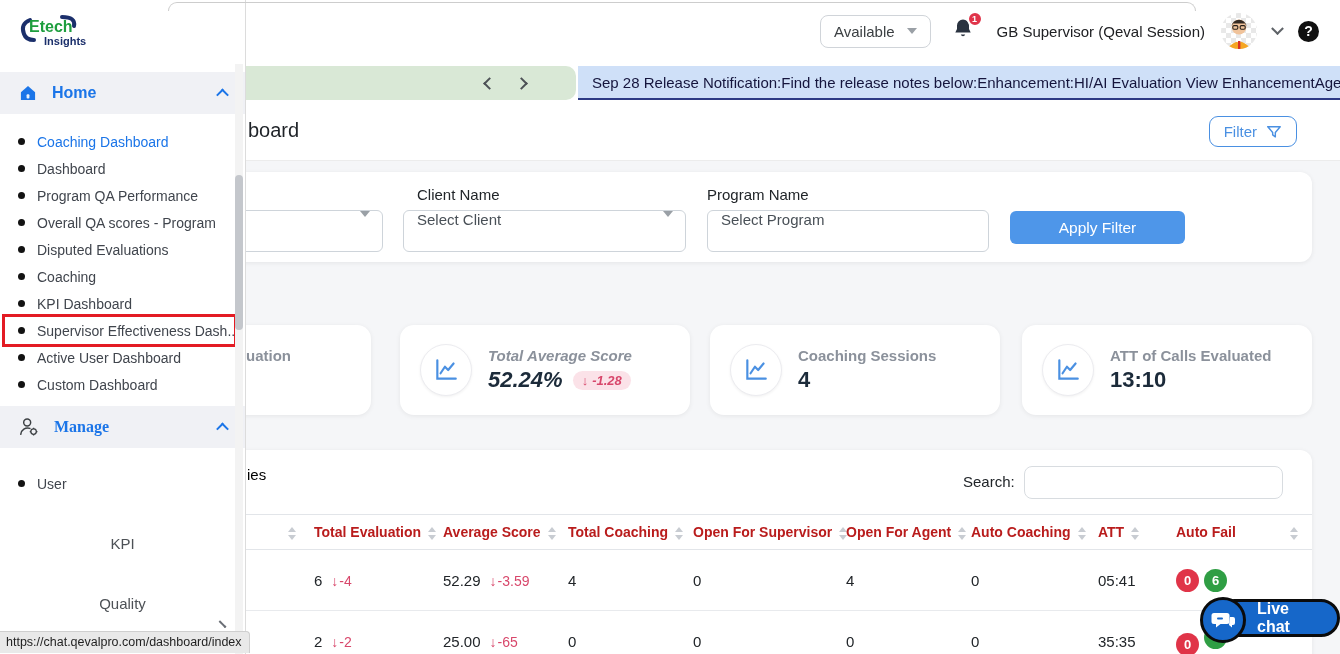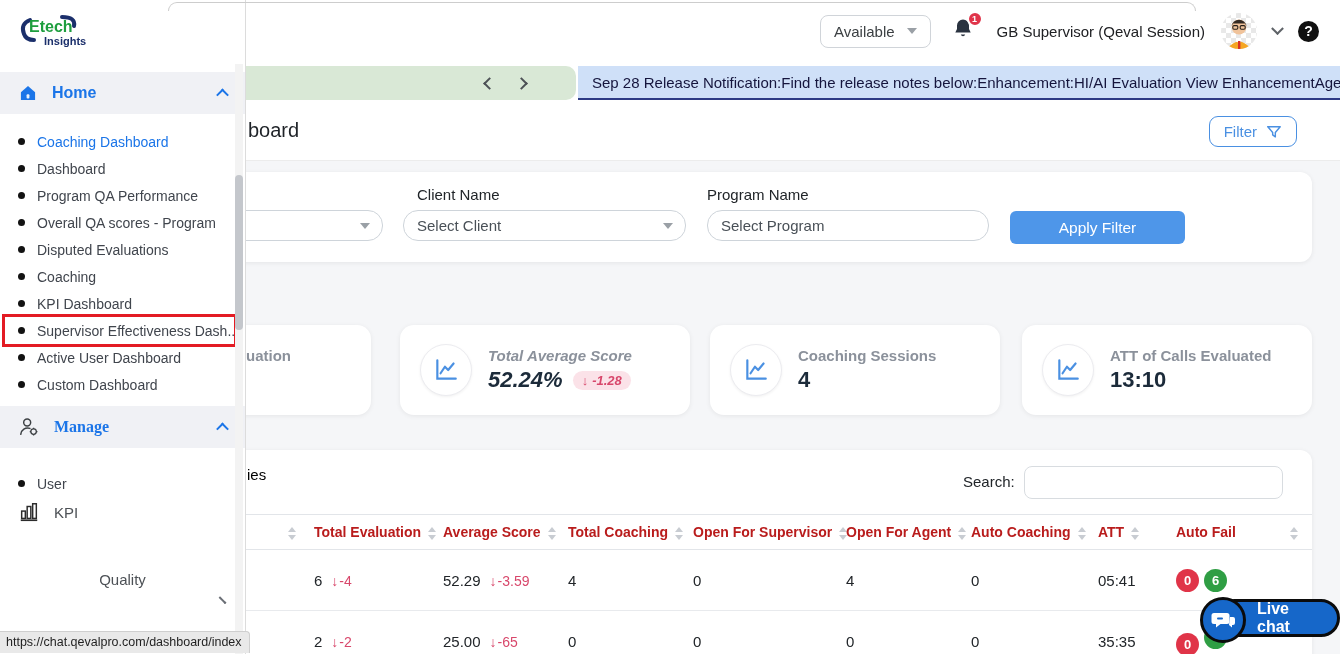--- a/index.html
+++ b/index.html
@@ -23,21 +23,21 @@
   .section-head .chev { margin-left:auto; color:#1b75e8; }
   .menu { list-style:none; padding:14px 0 0 0; }
   .menu li { position:relative; height:27px; display:flex; align-items:center; gap:12px;
     padding-left:18px; font-size:14px; color:#40454d; cursor:pointer; white-space:nowrap; }
   .menu li .dot { width:7px; height:7px; border-radius:50%; background:#121212; flex:0 0 auto; }
   .menu li.active span.lbl { color:#1b75e8; }
   .menu li.hl::after { content:""; position:absolute; left:2px; right:8px; top:-3px; bottom:-3px;
     border:3px solid #e31b23; pointer-events:none; }
   .sb-row { display:flex; align-items:center; gap:14px; padding:0 18px; color:#4d5156; font-size:15px; cursor:pointer; }
   .row-user { margin-top:22px; height:27px; gap:12px; font-size:14px; color:#40454d; }
-  .row-kpi { height:30px; }
+  .row-kpi { margin-top:24px; height:30px;flex-direction:column; }
   .row-quality { margin-top:30px; height:30px;flex-direction:column; }
   .row-quality .chev { margin-left:auto; color:#6b6f76; }
   .statusbar { position:absolute; left:0; bottom:1px; z-index:30; background:#e9e9e9;
     border:1px solid #cfcfcf; border-left:none; border-bottom:none; border-radius:0 4px 0 0;
     padding:3px 7px 4px 6px; font-size:12.5px; color:#1f1f1f; }
 
   
   .chev { display:inline-block; width:9px; height:9px; border-right:2px solid currentColor; border-bottom:2px solid currentColor; }
   .chev.up { transform:rotate(-135deg) translate(-1px,-1px); }
   .chev.down { transform:rotate(45deg) translate(-2px,-2px); }
@@ -81,22 +81,22 @@
     border:1.5px solid #4a90e2; border-radius:9px; color:#4a90e2; background:#fff;
     font-size:15px; padding:6px 14px; cursor:pointer;margin-left:24px; }
 
   .content-bg { position:absolute; left:0; right:0; top:161px; bottom:0; background:#f5f6f8; z-index:1; }
 
   .card { position:absolute; background:#fff; border-radius:12px; box-shadow:0 1px 5px rgba(0,0,0,.07); z-index:2; }
 
   
   .filter-card { left:170px; top:172px; width:1142px; height:90px; }
   .f-label { position:absolute; font-size:15px; color:#212529; top:14px; }
-  .f-select { position:absolute; top:38px; height:31px; border:1px solid #ced4da; border-radius:15px;
-    background:#fff; display:flex; align-items:center; padding:0 30px 0 13px; font-size:15px;
+  .f-select { position:absolute; top:38px; height:42px; border:1px solid #ced4da; border-radius:6px;
+    background:#fff; display:flex; padding:0 30px 0 13px; font-size:15px;
     color:#495057; cursor:pointer; }
   .f-select .caret { position:absolute; right:12px; }
   .apply-btn { position:absolute; left:840px; top:39px; width:175px; height:33px; background:#4e96e9;
     color:#fff; border:none; border-radius:6px; font-size:15.5px; font-family:inherit; cursor:pointer; }
 
   
   .scard { top:325px; height:90px; border-radius:14px; display:flex; align-items:center; gap:16px; padding-left:20px; }
   .icon-circle { width:52px; height:52px; border-radius:50%; border:1px solid #ececf0;
     box-shadow:0 1px 3px rgba(0,0,0,.06); display:grid; place-items:center; flex:0 0 auto; background:#fff; }
   .sc-title { font-size:15px; font-weight:bold; color:#8b919b; }

